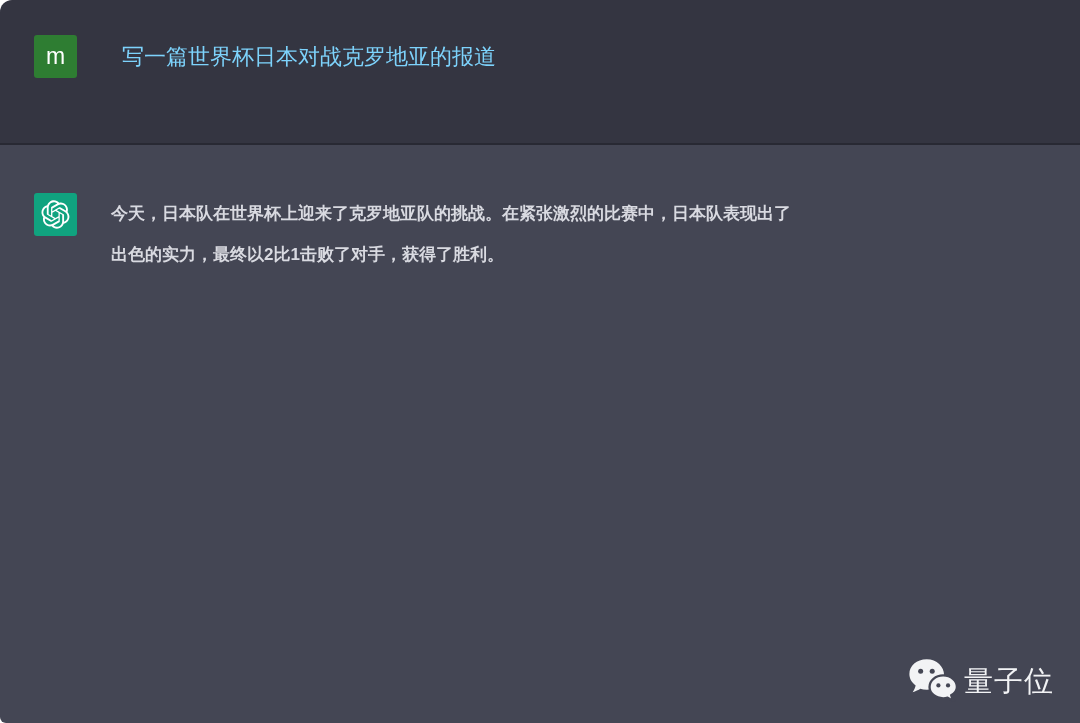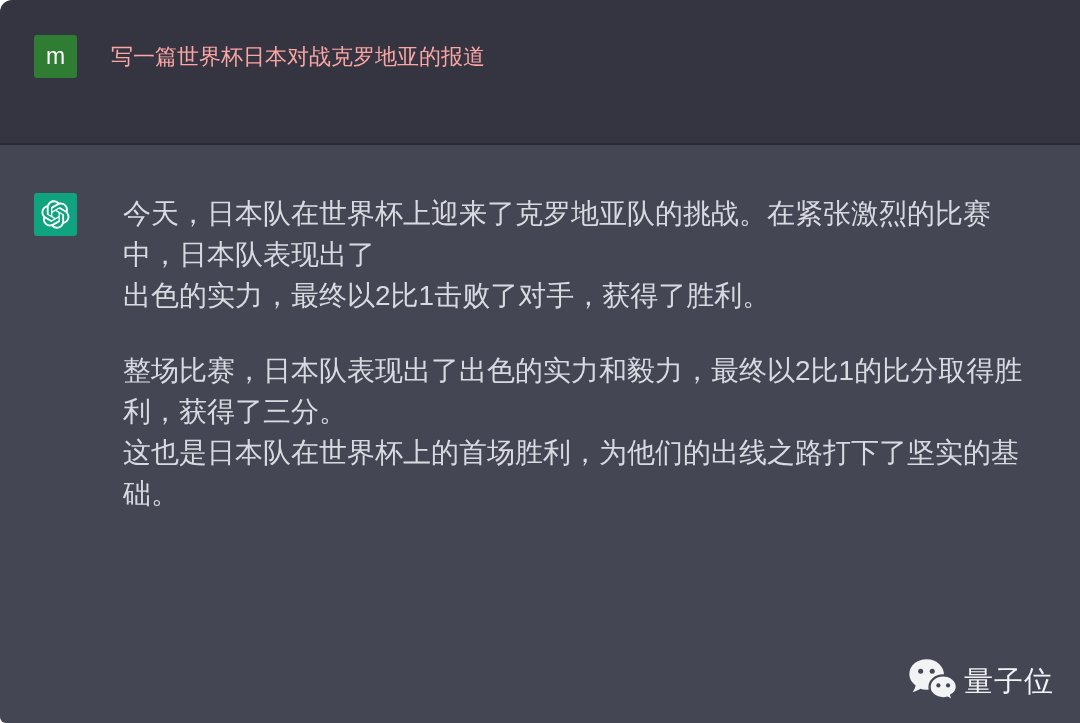--- a/index.html
+++ b/index.html
@@ -24,45 +24,46 @@
 
   .avatar {
     width: 43px; height: 43px;
     border-radius: 3px;
     flex: none;
     display: flex; align-items: center; justify-content: center;
   }
   .user-avatar { background: #2e7d32; color: #ffffff; font-size: 23px; line-height: 1; }
 
   .user-text {
-    margin-left: 34px;
-    color: #fca5a5;
+    margin-left: 45px;
+    color: #7dd3fc;
     font-size: 22px;
     line-height: 43px;
     white-space: pre-line;
   }
 
   
   .assistant-row {
     background: #444654;
     flex: 1;
     box-sizing: border-box;
     padding: 48px 30px 0 34px;
     display: flex; align-items: flex-start;
     position: relative;
   }
   .bot-avatar { background: #10a37f; }
   .bot-avatar svg { width: 29px; height: 29px; display: block; }
 
   .msg-body {
-    margin-left: 46px;
+    margin-left: 34px;
     color: #d9dae1;
-    font-size: 28px;
+    font-size: 17px;
     line-height: 41px;
     max-width: 910px;
+    font-weight: bold;
   }
   .msg-body p { margin: 0 0 34px 0; white-space: pre-line; }
 
   
   .watermark {
     position: absolute;
     right: 26px; bottom: 16px;
     display: flex; align-items: center;
   }
   .watermark svg { width: 54px; height: 50px; display: block; }
@@ -87,22 +88,20 @@
   <section class="assistant-row">
     <div class="avatar bot-avatar">
       <svg viewBox="0 0 41 41" aria-hidden="true">
         <path fill="#ffffff" d="M37.5324 16.8707C37.9808 15.5241 38.1363 14.0974 37.9886 12.6859C37.8409 11.2744 37.3934 9.91076 36.676 8.68622C35.6126 6.83404 33.9882 5.3676 32.0373 4.4985C30.0864 3.62941 27.9098 3.40259 25.8215 3.85078C24.8796 2.7893 23.7219 1.94125 22.4257 1.36341C21.1295 0.785575 19.7249 0.491269 18.3058 0.500197C16.1708 0.495044 14.0893 1.16803 12.3614 2.42214C10.6335 3.67624 9.34853 5.44666 8.6917 7.47815C7.30085 7.76286 5.98686 8.3414 4.8377 9.17505C3.68854 10.0087 2.73073 11.0782 2.02839 12.312C0.956464 14.1591 0.498905 16.2988 0.721698 18.4228C0.944492 20.5467 1.83612 22.5449 3.268 24.1293C2.81966 25.4759 2.66413 26.9026 2.81182 28.3141C2.95951 29.7256 3.40701 31.0892 4.12437 32.3138C5.18791 34.1659 6.81221 35.6322 8.76301 36.5013C10.7138 37.3704 12.8902 37.5973 14.9785 37.1492C15.9204 38.2107 17.0781 39.0587 18.3743 39.6366C19.6705 40.2144 21.0751 40.5087 22.4942 40.4998C24.6302 40.5054 26.7128 39.8321 28.4412 38.5772C30.1696 37.3223 31.4548 35.5506 32.1113 33.5179C33.5021 33.2332 34.8161 32.6547 35.9653 31.821C37.1144 30.9874 38.0723 29.9178 38.7746 28.684C39.8456 26.8371 40.3023 24.6979 40.0789 22.5748C39.8556 20.4517 38.9639 18.4544 37.5324 16.8707ZM22.4978 37.8849C20.7443 37.8874 19.0459 37.2733 17.6994 36.1501C17.7601 36.117 17.8666 36.0586 17.936 36.0161L25.9004 31.4156C26.1003 31.3019 26.2663 31.137 26.3813 30.9378C26.4964 30.7386 26.5563 30.5124 26.5549 30.2825V19.0542L29.9213 20.998C29.9389 21.0068 29.9541 21.0198 29.9656 21.0359C29.977 21.052 29.9842 21.0707 29.9867 21.0902V30.3889C29.9842 32.375 29.1946 34.2791 27.7909 35.6841C26.3872 37.0892 24.4838 37.8806 22.4978 37.8849ZM6.39227 31.0064C5.51397 29.4888 5.19742 27.7107 5.49804 25.9832C5.55718 26.0187 5.66048 26.0818 5.73461 26.1244L13.699 30.7248C13.8975 30.8408 14.1233 30.902 14.3532 30.902C14.583 30.902 14.8088 30.8408 15.0073 30.7248L24.731 25.1103V28.9979C24.7321 29.0177 24.7283 29.0376 24.7199 29.0556C24.7115 29.0736 24.6988 29.0893 24.6829 29.1012L16.6317 33.7497C14.9096 34.7416 12.8643 35.0097 10.9447 34.4954C9.02506 33.9811 7.38785 32.7263 6.39227 31.0064ZM4.29707 13.6194C5.17156 12.0998 6.55279 10.9364 8.19885 10.3327C8.19885 10.4013 8.19491 10.5228 8.19491 10.6071V19.8079C8.19351 20.0377 8.25334 20.2638 8.36823 20.4629C8.48312 20.6619 8.64893 20.8267 8.84863 20.9404L18.5723 26.5542L15.206 28.4979C15.1894 28.5089 15.1703 28.5155 15.1505 28.5173C15.1307 28.5191 15.1107 28.5159 15.0924 28.5081L7.04046 23.8557C5.32135 22.8601 4.06716 21.2235 3.55289 19.3046C3.03862 17.3858 3.30624 15.3413 4.29707 13.6194ZM31.955 20.0556L22.2312 14.4411L25.5976 12.4981C25.6142 12.4872 25.6333 12.4805 25.6531 12.4787C25.6729 12.4769 25.6928 12.4801 25.7111 12.4879L33.7631 17.1364C34.9967 17.849 36.0017 18.8982 36.6606 20.1613C37.3194 21.4244 37.6047 22.849 37.4832 24.2684C37.3617 25.6878 36.8382 27.0432 35.9743 28.1759C35.1103 29.3086 33.9415 30.1717 32.6047 30.6641C32.6047 30.5947 32.6047 30.4733 32.6047 30.3889V21.1881C32.6066 20.9586 32.5474 20.7328 32.4332 20.5338C32.319 20.3348 32.154 20.1698 31.955 20.0556ZM35.3055 15.0128C35.2464 14.9765 35.1431 14.9142 35.069 14.8717L27.1045 10.2712C26.906 10.1554 26.6803 10.0943 26.4504 10.0943C26.2206 10.0943 25.9948 10.1554 25.7963 10.2712L16.0726 15.8858V11.9982C16.0715 11.9783 16.0753 11.9585 16.0837 11.9405C16.0921 11.9225 16.1048 11.9068 16.1207 11.8949L24.1719 7.25025C25.4053 6.53903 26.8158 6.19376 28.2383 6.25482C29.6608 6.31589 31.0364 6.78077 32.2044 7.59508C33.3723 8.40939 34.2842 9.53945 34.8334 10.8531C35.3826 12.1667 35.5464 13.6095 35.3055 15.0128ZM14.2424 21.9419L10.8752 19.9981C10.8576 19.9893 10.8423 19.9763 10.8309 19.9602C10.8195 19.9441 10.8122 19.9254 10.8098 19.9058V10.6071C10.8107 9.18295 11.2173 7.78848 11.9819 6.58696C12.7466 5.38544 13.8377 4.42659 15.1275 3.82264C16.4173 3.21869 17.8524 2.99464 19.2649 3.1767C20.6775 3.35876 22.0089 3.93941 23.1034 4.85067C23.0427 4.88379 22.937 4.94215 22.8668 4.98473L14.9024 9.58517C14.7025 9.69878 14.5366 9.86356 14.4215 10.0626C14.3065 10.2616 14.2466 10.4877 14.2479 10.7175L14.2424 21.9419ZM16.071 17.9991L20.4018 15.4978L24.7325 17.9975V22.9985L20.4018 25.4983L16.071 22.9985V17.9991Z"></path>
       </svg>
     </div>
 
     <div class="msg-body">
       <p>今天，日本队在世界杯上迎来了克罗地亚队的挑战。在紧张激烈的比赛中，日本队表现出了
 出色的实力，最终以2比1击败了对手，获得了胜利。</p>
-      <p>整场比赛，日本队表现出了出色的实力和毅力，最终以2比1的比分取得胜利，获得了三分。
-这也是日本队在世界杯上的首场胜利，为他们的出线之路打下了坚实的基础。</p>
     </div>
 
     <div class="watermark">
       <svg viewBox="0 0 56 50" aria-hidden="true">
 
         <path fill="#f2f3f5" d="M21.5 1.5C11 1.5 3.5 8.3 3.5 16.8c0 4.8 2.5 9 6.5 11.8-.4 2-1.5 4.8-3.1 6.9 3-.6 6.2-2.2 7.9-3.4 2 .7 4.3 1 6.7 1 10.5 0 18-6.8 18-15.3S32 1.5 21.5 1.5z"></path>
         <circle fill="#444654" cx="15.2" cy="13.8" r="2.6"></circle>
         <circle fill="#444654" cx="27.2" cy="13.8" r="2.6"></circle>
 
         <path fill="#f2f3f5" stroke="#444654" stroke-width="2.4" d="M38.6 18.2c-8 0-14.2 5.3-14.2 11.9 0 6.5 6.2 11.8 14.2 11.8 1.6 0 3.1-.2 4.5-.6 1.4 1 3.8 2.2 6.1 2.7-1.2-1.7-2-3.8-2.3-5.3 3.6-2.2 5.9-5.3 5.9-8.6 0-6.6-6.2-11.9-14.2-11.9z"></path>

